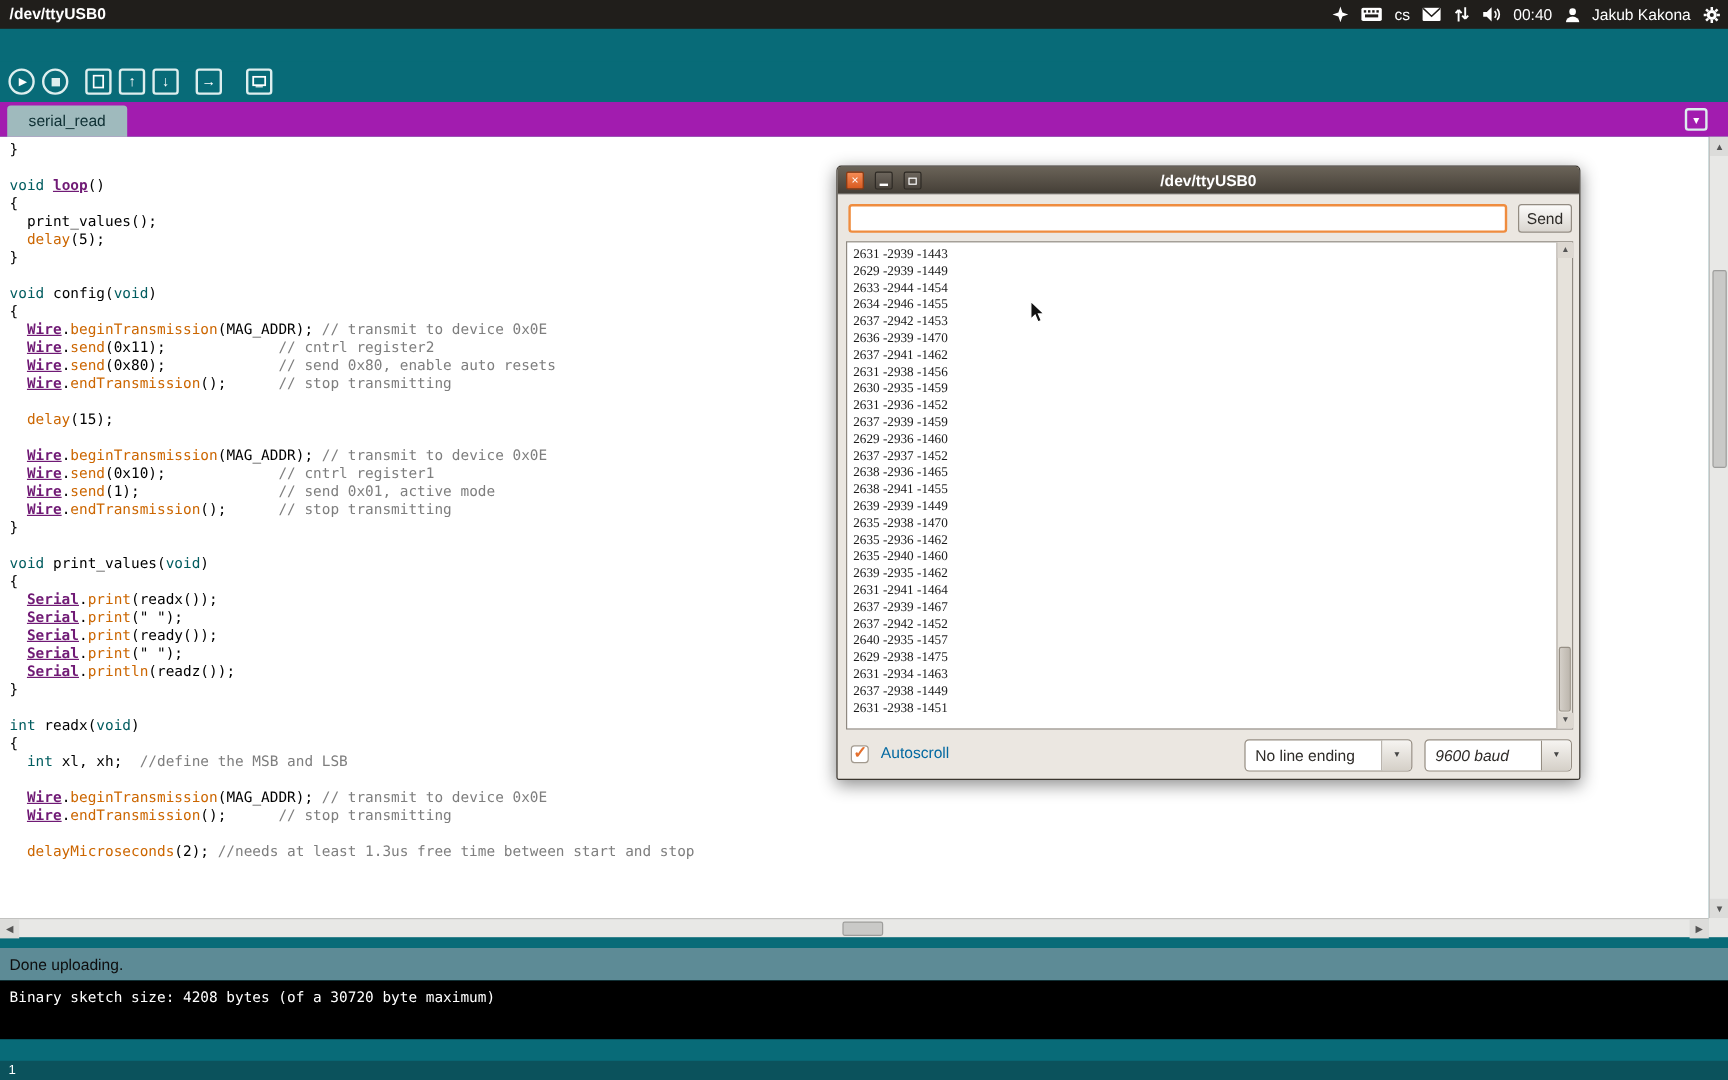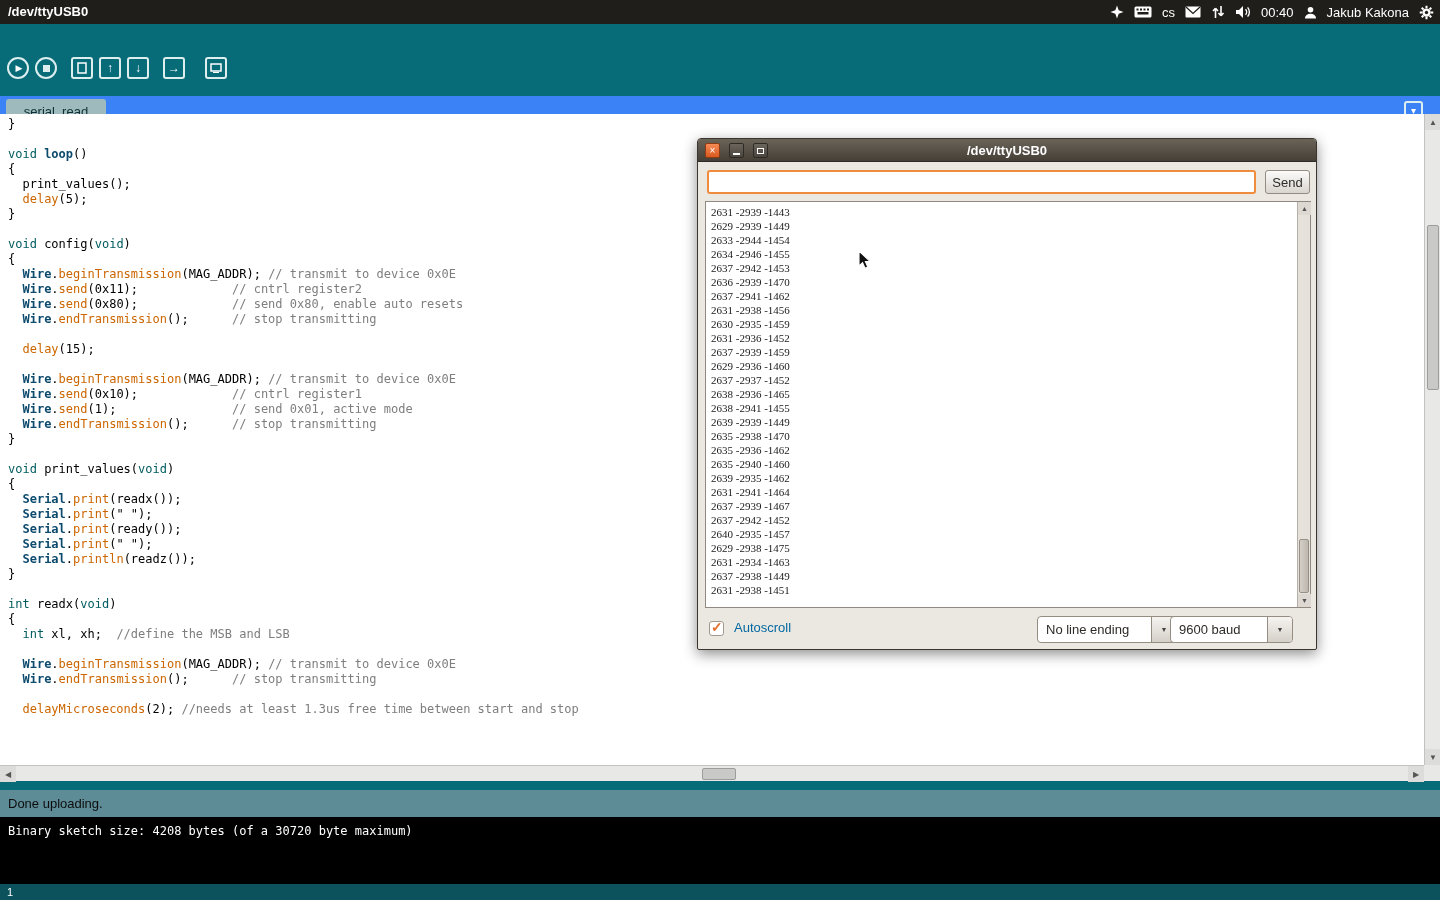--- a/index.html
+++ b/index.html
@@ -22,45 +22,45 @@
   .toolbar { position:absolute; left:0; top:51px; width:1440px; height:34px; background:#086b78; display:flex; align-items:center; padding-left:7px; }
   .tbtn { width:22px; height:22px; border:2px solid #ddeeee; display:flex; align-items:center; justify-content:center; color:#fff; margin-right:6px; }
   .tbtn.circle { border-radius:50%; }
   .tbtn.square { border-radius:3px; }
   .tbtn .play { font-size:9px; line-height:1; padding-left:2px; }
   .tbtn .stopsq { width:7px; height:7px; background:#ddeeee; }
   .tbtn .arrow { font-size:12px; font-weight:bold; line-height:1; }
   .gap8 { width:8px; } .gap14 { width:14px; }
 
   
-  .tabbar { position:absolute; left:0; top:96px; width:1440px; height:29px; background:#3b82f6; }
+  .tabbar { position:absolute; left:0; top:85px; width:1440px; height:29px; background:#a21caf; }
   .tab { position:absolute; left:6px; bottom:0; width:100px; height:26px; background:#9fbabd; border-radius:3px 3px 0 0; color:#0e2f33; font-size:13px; text-align:center; line-height:26px; }
   .tab-menu-btn { position:absolute; right:17px; top:5px; width:19px; height:19px; border:2px solid #ddeeee; border-radius:3px; color:#fff; font-size:10px; display:flex; align-items:center; justify-content:center; }
 
   
   .editor { position:absolute; left:0; top:114px; width:1424px; height:651px; background:#ffffff; overflow:hidden; padding:3px 0 0 8px; }
   .code-line { font-family:"DejaVu Sans Mono", monospace; font-size:12px; line-height:15px; white-space:pre; color:#000; }
   .kw1 { color:#005c5f; }
   .kw2 { color:#cc6600;margin-top:12px; }
-  .kw3 { color:#0c4a6e; font-weight:bold; }
+  .kw3 { color:#701a75; font-weight:bold;text-decoration:underline; }
   .cm  { color:#7e7e7e;text-align:right; }
 
   
   .vscroll { position:absolute; left:1424px; top:114px; width:16px; height:651px; background:#e8e8e6; border-left:1px solid #c2c2c0; }
   .vscroll .sb-btn, .hscroll .sb-btn { position:absolute; width:16px; height:16px; background:#dcdcda; color:#555; font-size:8px; display:flex; align-items:center; justify-content:center; }
   .vscroll .up { top:0; } .vscroll .down { bottom:0; }
   .vthumb { position:absolute; left:2px; top:111px; width:12px; height:165px; background:#c9c9c7; border:1px solid #9d9d9b; border-radius:2px; }
   .hscroll { position:absolute; left:0; top:765px; width:1424px; height:16px; background:#e8e8e6; border-top:1px solid #c2c2c0; }
   .hscroll .left { left:0; top:0; } .hscroll .right { right:0; top:0; }
   .hthumb { position:absolute; left:702px; top:2px; width:34px; height:12px; background:#c9c9c7; border:1px solid #9d9d9b; border-radius:2px; }
   .sb-corner { position:absolute; left:1424px; top:765px; width:16px; height:16px; background:#e8e8e6; }
 
   
   .statusbar { position:absolute; left:0; top:790px; width:1440px; height:27px; background:#5d8b96; color:#0d0d0d; font-size:13px; line-height:27px; padding-left:8px; }
-  .console { position:absolute; left:0; top:817px; width:1440px; height:67px; background:#000; color:#fff; padding:7px 8px; }
+  .console { position:absolute; left:0; top:817px; width:1440px; height:49px; background:#000; color:#fff; padding:7px 8px; }
   .console pre { font-family:"DejaVu Sans Mono", monospace; font-size:12px; line-height:15px; white-space:pre; }
   .bottomstrip { position:absolute; left:0; top:884px; width:1440px; height:16px; background:#0b525c; color:#fff; font-size:11px; line-height:16px; padding-left:7px; }
 
   
   .sm-window { position:absolute; left:697px; top:138px; width:620px; height:512px; background:#ebe7e1; border:1px solid #3a352e; border-radius:4px 4px 2px 2px; box-shadow:0 4px 14px rgba(0,0,0,0.45); }
   .sm-titlebar { position:absolute; left:0; top:0; width:100%; height:23px; background:linear-gradient(#6a6358,#453f37); border-bottom:1px solid #2e2a25; border-radius:3px 3px 0 0; }
   .sm-title { position:absolute; left:0; right:0; top:0; text-align:center; color:#fff; font-weight:bold; font-size:13px; line-height:23px; }
   .wbtn { position:absolute; top:4px; width:15px; height:15px; border-radius:2px; display:flex; align-items:center; justify-content:center; color:#fff; font-size:10px; line-height:1; }
   .wbtn.close { left:7px; background:linear-gradient(#f68b55,#d85a20); border:1px solid #8f3a10; }
   .wbtn.min   { left:31px; background:linear-gradient(#6c655c,#4b453e); border:1px solid #2e2a25; }
@@ -74,21 +74,21 @@
   .sm-scroll { position:absolute; right:0; top:0; width:13px; height:100%; background:#e6e2db; border-left:1px solid #b5afa7; }
   .sm-scroll .sb { position:absolute; left:0; width:13px; height:13px; color:#555; font-size:7px; display:flex; align-items:center; justify-content:center; background:#ddd8d1; }
   .sm-scroll .t { top:0; } .sm-scroll .b { bottom:0; }
   .sm-thumb { position:absolute; left:1px; bottom:14px; width:10px; height:54px; background:linear-gradient(90deg,#d4cfc8,#bdb7ae); border:1px solid #968f85; border-radius:2px; }
   .sm-check { position:absolute; left:11px; top:482px; width:15px; height:15px; background:#fff; border:1px solid #a29a8f; border-radius:3px; }
   .sm-check .tick { display:none; position:absolute; left:1px; top:-3px; color:#e4702e; font-size:14px; font-weight:bold; }
   .sm-check.checked .tick { display:block; }
   .sm-checklabel { position:absolute; left:36px; top:481px; font-size:13px; color:#0369a1; }
   .combo { position:absolute; top:477px; height:27px; border:1px solid #958d82; border-radius:4px; background:#fff; display:flex; }
   .combo-ending { left:339px; width:140px; }
-  .combo-baud { left:472px; width:123px; }
+  .combo-baud { left:489px; width:123px;font-style:italic; }
   .combo-text { flex:1; font-size:13px; color:#2e2b28; line-height:25px; padding-left:8px; overflow:hidden; white-space:nowrap; }
   .combo-arrow { width:25px; background:linear-gradient(#f6f4f1,#d5d0c8); border-left:1px solid #958d82; border-radius:0 3px 3px 0; color:#444; font-size:7px; display:flex; align-items:center; justify-content:center; }
 
   .cursor { position:absolute; left:858px; top:250px; pointer-events:none; }
 </style>
 </head>
 <body>
 
 <div class="screen">
 

